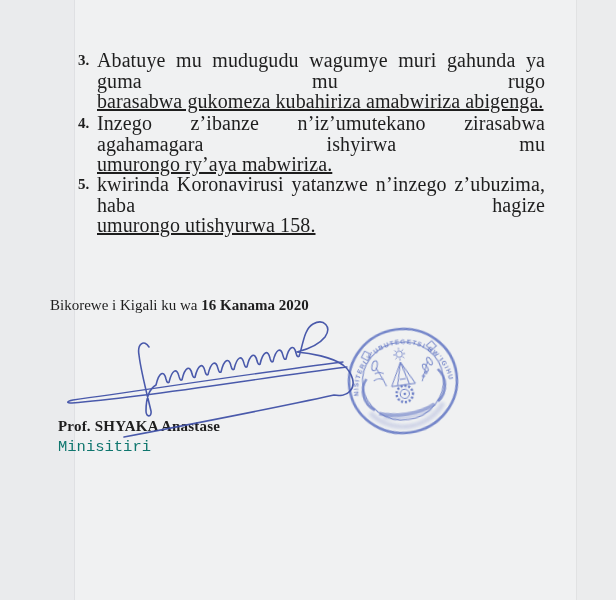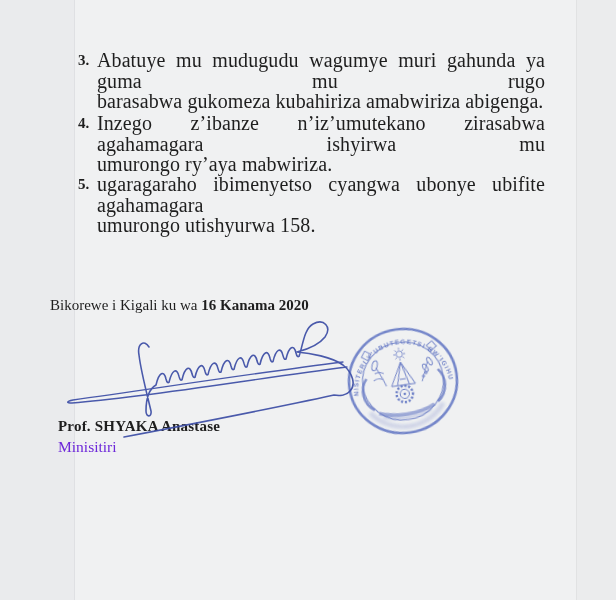--- a/index.html
+++ b/index.html
@@ -33,26 +33,26 @@
   .item-number{
     position:absolute;left:0;top:0;
     font-weight:bold;font-size:15px;line-height:20.5px;
   }
   .item-lines{margin-left:19px;width:448px;}
   .line{
     font-size:20px;line-height:20.5px;
     text-align:justify;text-align-last:justify;
     letter-spacing:0.1px;
   }
-  .line.last{text-align:left;text-align-last:left;}
+  .line.last{text-align:left;text-align-last:left;text-decoration:underline;}
   .dateline{position:absolute;left:50px;top:295px;font-size:15px;line-height:20px;}
   .date-bold{font-weight:bold;}
   .signatory{position:absolute;left:58px;top:416px;font-size:15px;line-height:20.5px;}
   .sig-name{font-weight:bold;letter-spacing:0.2px;}
-  .sig-title{font-size:15.5px;color:#6d28d9;}
+  .sig-title{font-size:15.5px;color:#0f766e;font-family:Liberation Mono, monospace;}
   svg.overlay{position:absolute;left:0;top:0;pointer-events:none;}
   .sg{stroke:var(--signature_blue);fill:none;stroke-linecap:round;stroke-linejoin:round;}
   .st{stroke:var(--stamp_blue);fill:none;}
   .st-fill{fill:var(--stamp_blue);stroke:none;}
   .stamp-arc-text{
     font-family:"Liberation Sans","DejaVu Sans",sans-serif;
     font-size:6.4px;letter-spacing:1.1px;font-weight:bold;
     fill:var(--stamp_blue);opacity:0.85;
   }
 </style>
@@ -78,21 +78,21 @@
       <span class="item-number">4.</span>
       <div class="item-lines">
         <div class="line">Inzego z’ibanze n’iz’umutekano zirasabwa agahamagara ishyirwa mu</div>
         <div class="line last">umurongo ry’aya mabwiriza.</div>
       </div>
     </div>
 
     <div class="item item-2">
       <span class="item-number">5.</span>
       <div class="item-lines">
-        <div class="line">ugaragaraho ibimenyetso cyangwa ubonye ubifite agahamagara</div>
+        <div class="line">kwirinda Koronavirusi yatanzwe n’inzego z’ubuzima, haba hagize</div>
         <div class="line last">umurongo utishyurwa 158.</div>
       </div>
     </div>
 
   </div>
 
   <div class="dateline">
     <span>Bikorewe i Kigali ku wa </span><span class="date-bold">16 Kanama 2020</span>
   </div>
 

